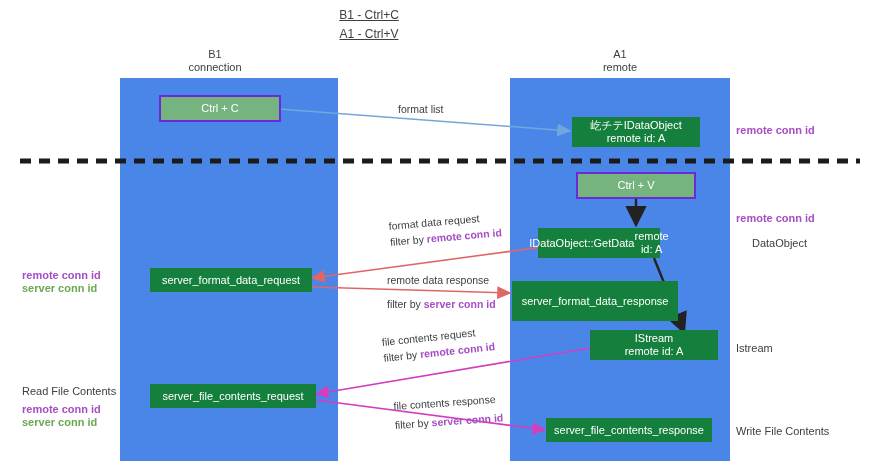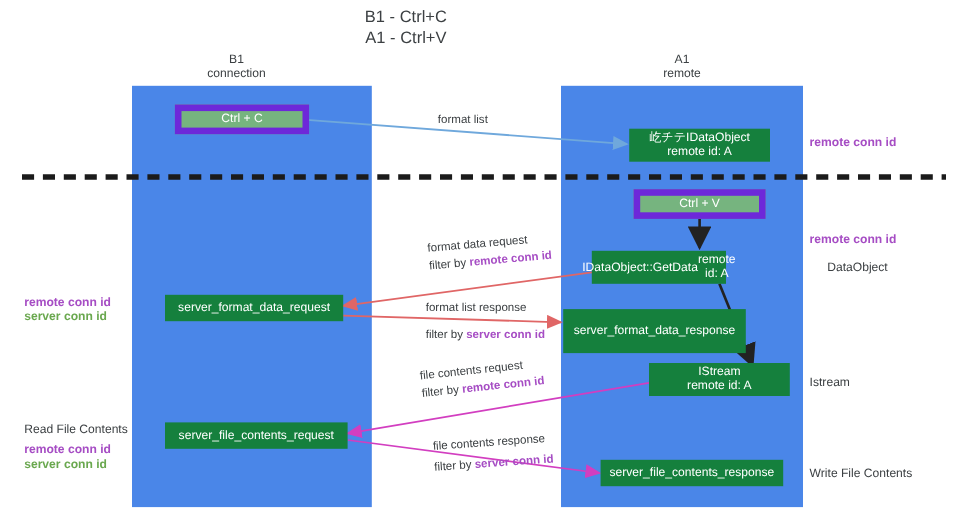--- a/index.html
+++ b/index.html
@@ -10,38 +10,38 @@
     overflow:hidden;
     position:relative;
   }
   #stage{position:absolute;left:0;top:0;width:871px;height:467px;}
   svg.layer{position:absolute;left:0;top:0;width:871px;height:467px;pointer-events:none;}
   .abs{position:absolute;}
 
   
   .title{
     width:738px;text-align:center;top:6px;left:0;
-    font-size:15px;color:#3c4043;line-height:19px;
+    font-size:12px;color:#3c4043;line-height:19px;text-decoration:underline;
   }
 
   
   .colhead{
     text-align:center;font-size:11px;color:#3c4043;line-height:13px;
   }
 
   
   .lane{background:#4a86e8;}
 
   
   .node{
     display:flex;align-items:center;justify-content:center;
     text-align:center;color:#ffffff;font-size:11px;line-height:13px;
     box-sizing:border-box;
   }
-  .node.green{background:#76b47f;border:6px solid #6d28d9;}
+  .node.green{background:#76b47f;border:2px solid #6d28d9;}
   .node.orange{background:#15803d;}
 
   
   .sidelabel{font-size:11px;line-height:14px;color:#3c4043;}
   .purple{color:#a64dc4;font-weight:bold;}
   .green-t{color:#6aa84f;font-weight:bold;}
 
   
   .edgelabel{font-size:10.5px;color:#3c4043;line-height:16px;white-space:nowrap;}
   .edgelabel .purple{color:#a64dc4;font-weight:bold;}
@@ -145,21 +145,21 @@
   </div>
 
   <div class="abs edgelabel" style="left:388px;top:218px;transform:rotate(-5deg);transform-origin:left top;">
     <div>format data request</div>
     <div>
       <span>filter by </span><span class="purple">remote conn id</span>
     </div>
   </div>
 
   <div class="abs edgelabel" style="left:387px;top:272px;">
-    <div>format list response</div>
+    <div>remote data response</div>
     <div style="margin-top:8px;">
       <span>filter by </span><span class="purple">server conn id</span>
     </div>
   </div>
 
   <div class="abs edgelabel" style="left:381px;top:334px;transform:rotate(-6deg);transform-origin:left top;">
     <div>file contents request</div>
     <div>
       <span>filter by </span><span class="purple">remote conn id</span>
     </div>

